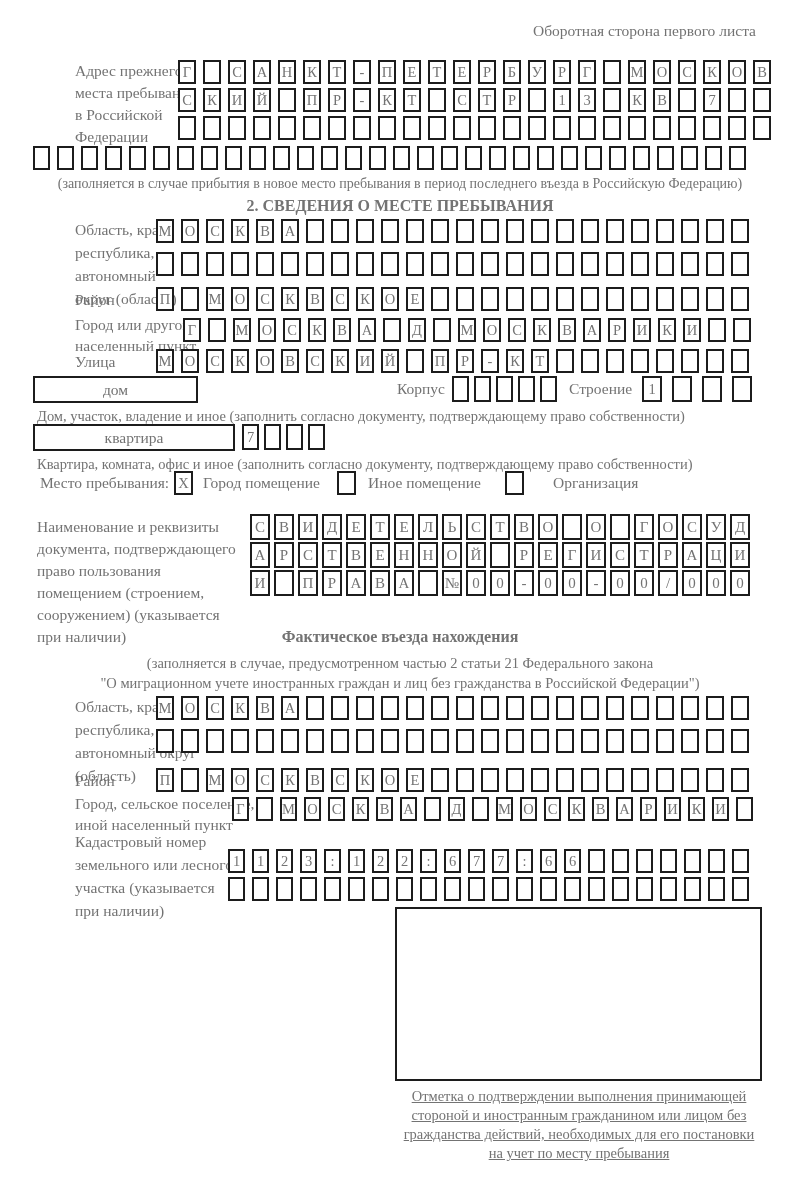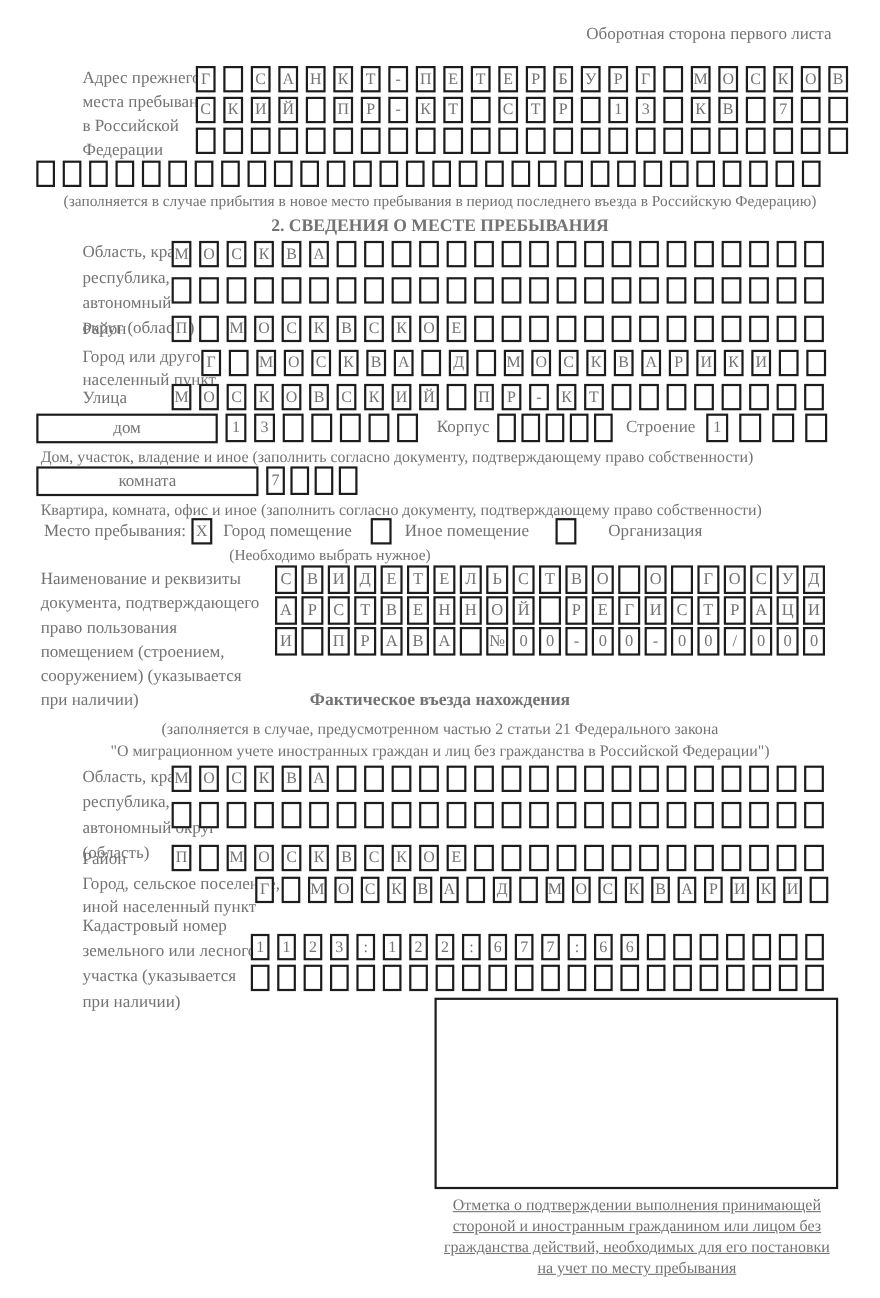--- a/index.html
+++ b/index.html
@@ -67,39 +67,37 @@
   <div class="abs boxrow" style="left:156px;top:287px;"><span class="box">П</span><span class="box"></span><span class="box">М</span><span class="box">О</span><span class="box">С</span><span class="box">К</span><span class="box">В</span><span class="box">С</span><span class="box">К</span><span class="box">О</span><span class="box">Е</span><span class="box"></span><span class="box"></span><span class="box"></span><span class="box"></span><span class="box"></span><span class="box"></span><span class="box"></span><span class="box"></span><span class="box"></span><span class="box"></span><span class="box"></span><span class="box"></span><span class="box"></span></div>
 
   <div class="abs" style="left:75px;top:314px;font-size:15.5px;line-height:21px;white-space:pre-line;">Город или другой
 населенный пункт</div>
   <div class="abs boxrow" style="left:183px;top:318px;"><span class="box">Г</span><span class="box"></span><span class="box">М</span><span class="box">О</span><span class="box">С</span><span class="box">К</span><span class="box">В</span><span class="box">А</span><span class="box"></span><span class="box">Д</span><span class="box"></span><span class="box">М</span><span class="box">О</span><span class="box">С</span><span class="box">К</span><span class="box">В</span><span class="box">А</span><span class="box">Р</span><span class="box">И</span><span class="box">К</span><span class="box">И</span><span class="box"></span><span class="box"></span></div>
 
   <div class="abs label" style="left:75px;top:351px;">Улица</div>
   <div class="abs boxrow" style="left:156px;top:349px;"><span class="box">М</span><span class="box">О</span><span class="box">С</span><span class="box">К</span><span class="box">О</span><span class="box">В</span><span class="box">С</span><span class="box">К</span><span class="box">И</span><span class="box">Й</span><span class="box"></span><span class="box">П</span><span class="box">Р</span><span class="box">-</span><span class="box">К</span><span class="box">Т</span><span class="box"></span><span class="box"></span><span class="box"></span><span class="box"></span><span class="box"></span><span class="box"></span><span class="box"></span><span class="box"></span></div>
 
   <div class="abs fieldrect" style="left:33px;top:376px;width:165px;">дом</div>
-  <div class="abs boxrow row-dom" style="left:205px;top:376px;"><span class="box">1</span><span class="box">3</span><span class="box"></span><span class="box"></span><span class="box"></span><span class="box"></span><span class="box"></span></div>
   <div class="abs inline-lbl" style="left:397px;top:380px;">Корпус</div>
   <div class="abs boxrow row-korpus" style="left:452px;top:376px;"><span class="box"></span><span class="box"></span><span class="box"></span><span class="box"></span><span class="box"></span></div>
   <div class="abs inline-lbl" style="left:569px;top:380px;">Строение</div>
   <div class="abs boxrow row-stroenie" style="left:642px;top:376px;"><span class="box">1</span><span class="box"></span><span class="box"></span><span class="box"></span></div>
   <div class="abs caption" style="left:37px;top:407px;font-size:14.5px;">Дом, участок, владение и иное (заполнить согласно документу, подтверждающему право собственности)</div>
 
-  <div class="abs fieldrect" style="left:33px;top:424px;width:202px;">комната</div>
+  <div class="abs fieldrect" style="left:33px;top:424px;width:202px;">квартира</div>
   <div class="abs boxrow row-kv" style="left:242px;top:424px;"><span class="box">7</span><span class="box"></span><span class="box"></span><span class="box"></span></div>
   <div class="abs caption" style="left:37px;top:455px;font-size:14.5px;">Квартира, комната, офис и иное (заполнить согласно документу, подтверждающему право собственности)</div>
 
   <div class="abs inline-lbl" style="left:40px;top:474px;">Место пребывания:</div>
   <span class="abs checkbox" style="left:174px;top:471px;">X</span>
   <div class="abs inline-lbl" style="left:203px;top:474px;">Город помещение</div>
   <span class="abs checkbox" style="left:337px;top:471px;"></span>
   <div class="abs inline-lbl" style="left:368px;top:474px;">Иное помещение</div>
   <span class="abs checkbox" style="left:505px;top:471px;"></span>
   <div class="abs inline-lbl" style="left:553px;top:474px;">Организация</div>
-  <div class="abs caption" style="left:165px;top:497px;width:270px;text-align:center;">(Необходимо выбрать нужное)</div>
 
   <div class="abs label" style="left:37px;top:516px;">Наименование и реквизиты
 документа, подтверждающего
 право пользования
 помещением (строением,
 сооружением) (указывается
 при наличии)</div>
   <div class="abs boxrow row-doc" style="left:250px;top:514px;"><span class="box">С</span><span class="box">В</span><span class="box">И</span><span class="box">Д</span><span class="box">Е</span><span class="box">Т</span><span class="box">Е</span><span class="box">Л</span><span class="box">Ь</span><span class="box">С</span><span class="box">Т</span><span class="box">В</span><span class="box">О</span><span class="box"></span><span class="box">О</span><span class="box"></span><span class="box">Г</span><span class="box">О</span><span class="box">С</span><span class="box">У</span><span class="box">Д</span></div>
   <div class="abs boxrow row-doc" style="left:250px;top:542px;"><span class="box">А</span><span class="box">Р</span><span class="box">С</span><span class="box">Т</span><span class="box">В</span><span class="box">Е</span><span class="box">Н</span><span class="box">Н</span><span class="box">О</span><span class="box">Й</span><span class="box"></span><span class="box">Р</span><span class="box">Е</span><span class="box">Г</span><span class="box">И</span><span class="box">С</span><span class="box">Т</span><span class="box">Р</span><span class="box">А</span><span class="box">Ц</span><span class="box">И</span></div>
   <div class="abs boxrow row-doc" style="left:250px;top:570px;"><span class="box">И</span><span class="box"></span><span class="box">П</span><span class="box">Р</span><span class="box">А</span><span class="box">В</span><span class="box">А</span><span class="box"></span><span class="box">№</span><span class="box">0</span><span class="box">0</span><span class="box">-</span><span class="box">0</span><span class="box">0</span><span class="box">-</span><span class="box">0</span><span class="box">0</span><span class="box">/</span><span class="box">0</span><span class="box">0</span><span class="box">0</span></div>

